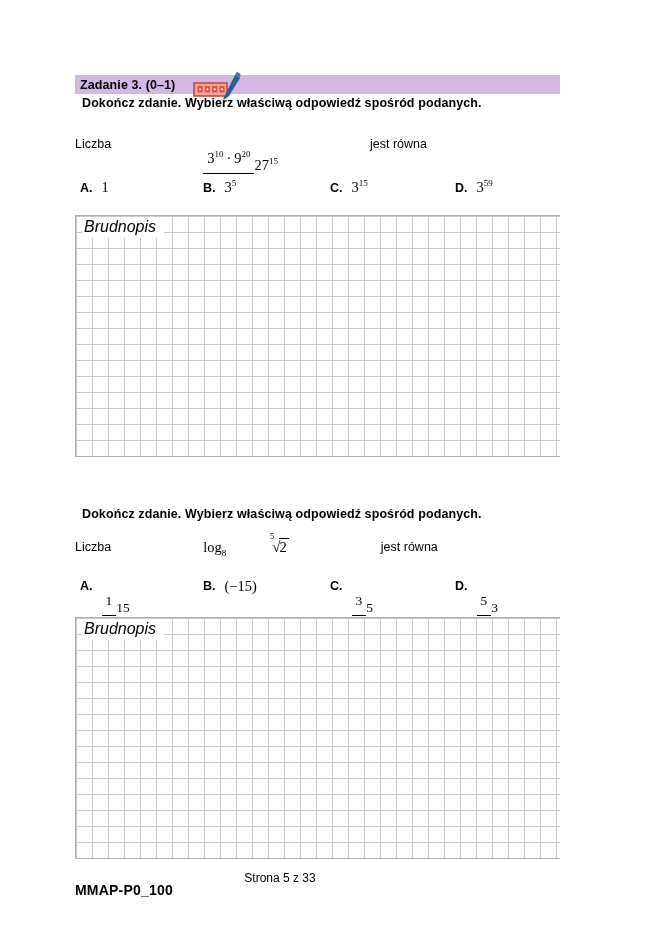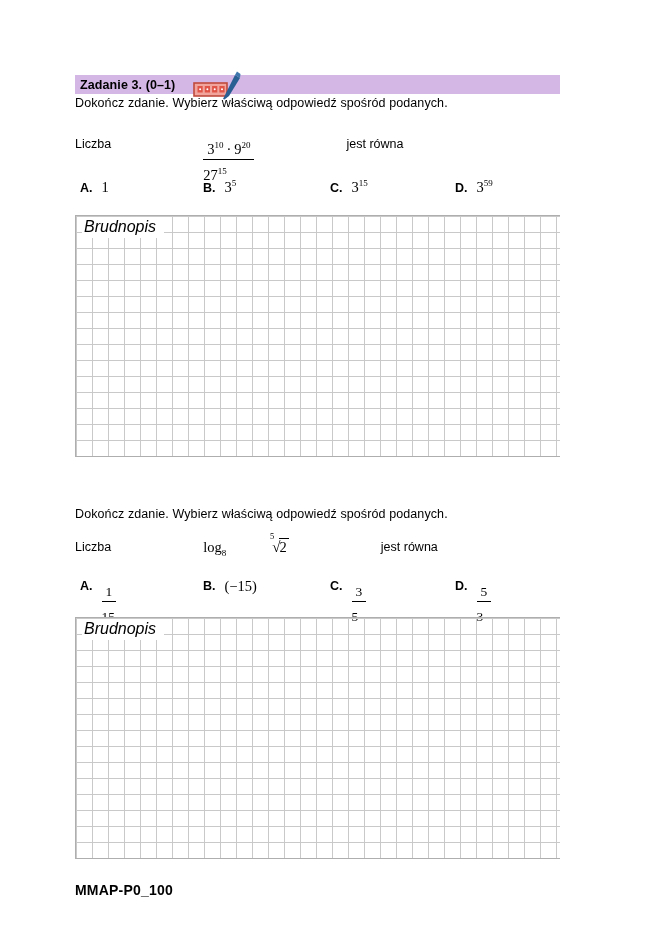--- a/index.html
+++ b/index.html
@@ -17,33 +17,33 @@
     position:absolute;left:75px;width:513px;height:19px;
     background:#d5b7e6;
   }
   .task-title{
     font-weight:bold;font-size:12.5px;line-height:19px;
     padding-left:5px;display:inline-block;letter-spacing:.1px;
   }
   .bar-icon{position:absolute;left:118px;top:-7px;width:50px;height:32px;}
   
   .instruction{
-    position:absolute;left:75px;width:513px;
-    font-weight:normal;font-size:12.5px;letter-spacing:.1px;
+    position:absolute;left:82px;width:513px;
+    font-weight:bold;font-size:12.5px;letter-spacing:.1px;
   }
   
   .math-line{
     position:absolute;left:75px;width:513px;
     display:flex;align-items:center;font-size:12.5px;gap:41px;
   }
   .serif{font-family:"Liberation Serif",serif;font-size:14.5px;}
   .math-line .gap{width:10px;}
   sup{font-size:9px;line-height:0;}
   sub{font-size:9px;line-height:0;}
-  .frac{display:inline-flex;flex-direction:column;text-align:left;vertical-align:middle;margin-top:36px;}
+  .frac{display:inline-flex;flex-direction:row;text-align:left;vertical-align:middle;margin-top:36px;}
   .frac .num{border-bottom:1px solid #000;padding:0 4px 1px 4px;}
   .frac .den{padding-top:7px;}
   .op{padding:0 3px;}
   
   .mroot{white-space:nowrap;margin-left:41px;}
   .ridx{font-size:8.5px;position:relative;top:-7px;margin-right:-2px;}
   .rsign{font-size:15px;}
   .radicand{border-top:1px solid #000;padding:0 2px 0 1px;margin-left:-2px;}
   
   .answers{position:absolute;left:75px;width:513px;}
@@ -162,15 +162,16 @@
         <span class="num">5</span>
         <span class="den">3</span>
       </span>
     </div>
   </div>
 
   <div class="grid" style="top:617px;">
     <span class="grid-label">Brudnopis</span>
   </div>
 
+  <div class="footer-page">Strona 5 z 33</div>
   <div class="footer-code">MMAP-P0_100</div>
 
 </div>
 
 </body></html>

